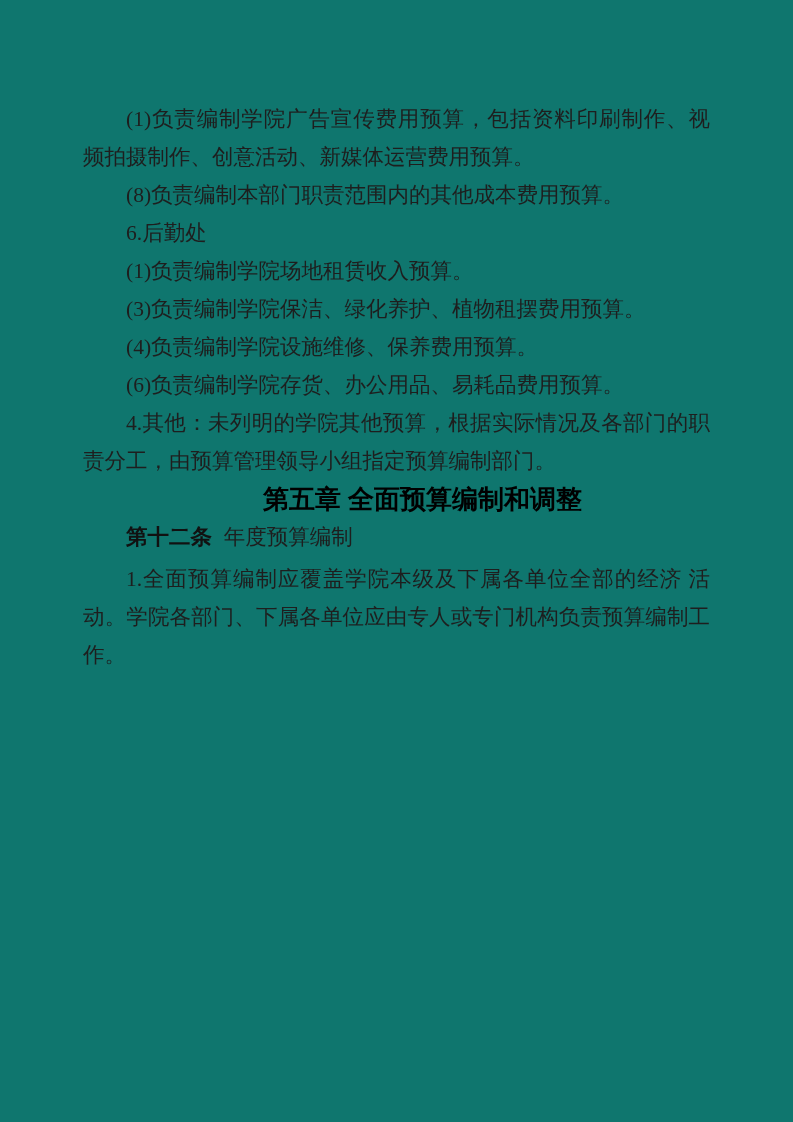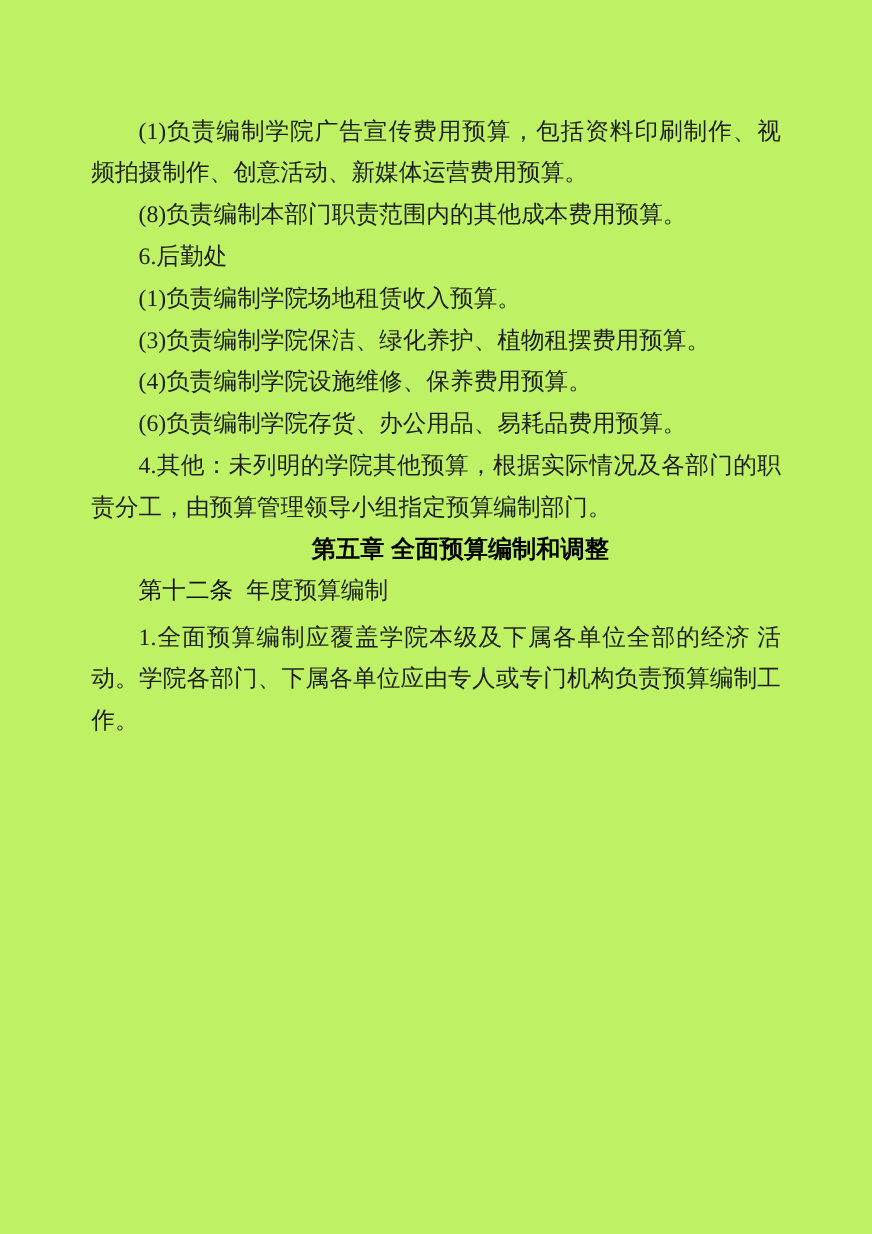--- a/index.html
+++ b/index.html
@@ -4,21 +4,21 @@
 <style>
   html, body {
     margin: 0;
     padding: 0;
     background: #ffffff;
   }
   .page {
     position: relative;
     width: 793px;
     height: 1122px;
-    background: #bef264;
+    background: #0f766e;
     overflow: hidden;
     font-family: "Liberation Serif", "DejaVu Serif", serif;
   }
   .doc {
     position: absolute;
     left: 83px;
     top: 100px;
     width: 627px;
     color: #1e1e1e;
     font-size: 21.5px;
@@ -26,32 +26,32 @@
     text-align: justify;
     text-justify: inter-ideograph;
   }
   .doc p {
     margin: 0;
     text-indent: 2em;
   }
   .chapter-heading {
     font-family: "Liberation Sans", "DejaVu Sans", sans-serif;
     font-weight: bold;
-    font-size: 22px;
+    font-size: 26px;
     color: #000000;
     text-align: center;
     line-height: 38px;
     margin: 10px 0 10px 0;
     text-indent: 0;
   }
   .article-line {
     margin-bottom: 4px !important;
   }
   .article-label {
-    font-weight: normal;
+    font-weight: bold;
     color: #111111;
   }
   .article-title {
     margin-left: 0.55em;
   }
 </style>
 </head>
 <body>
 
 <div class="page">

